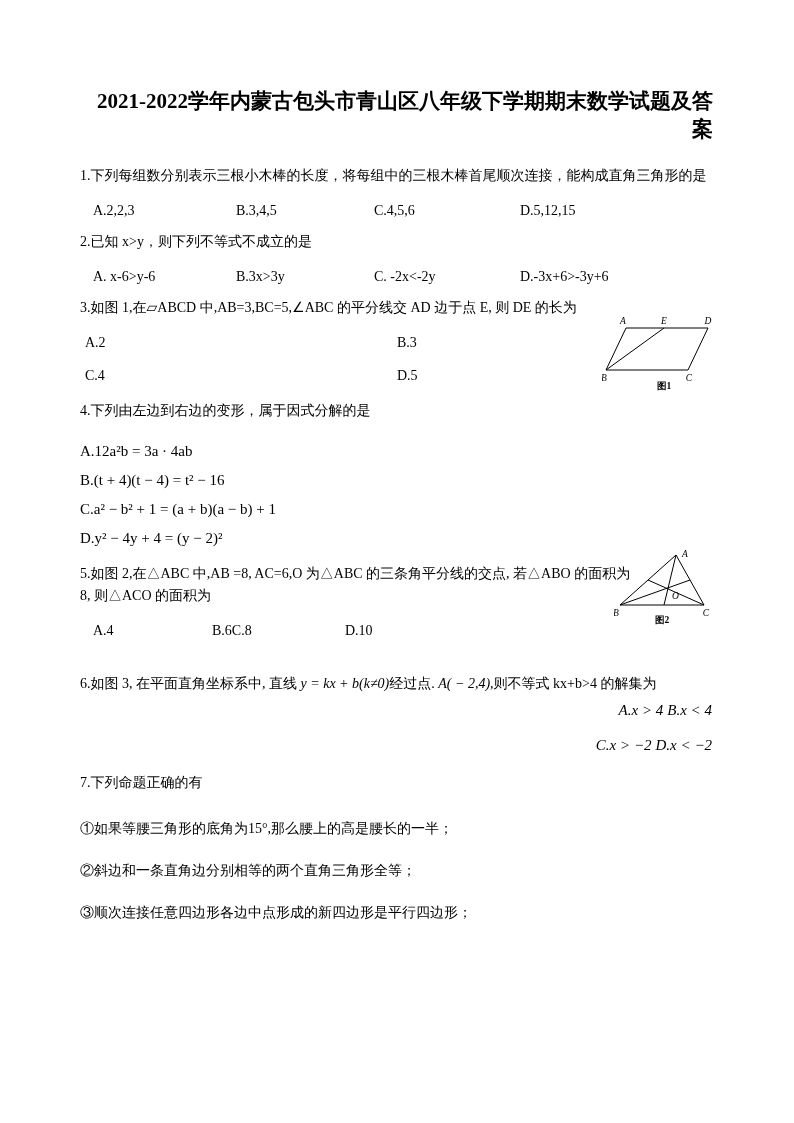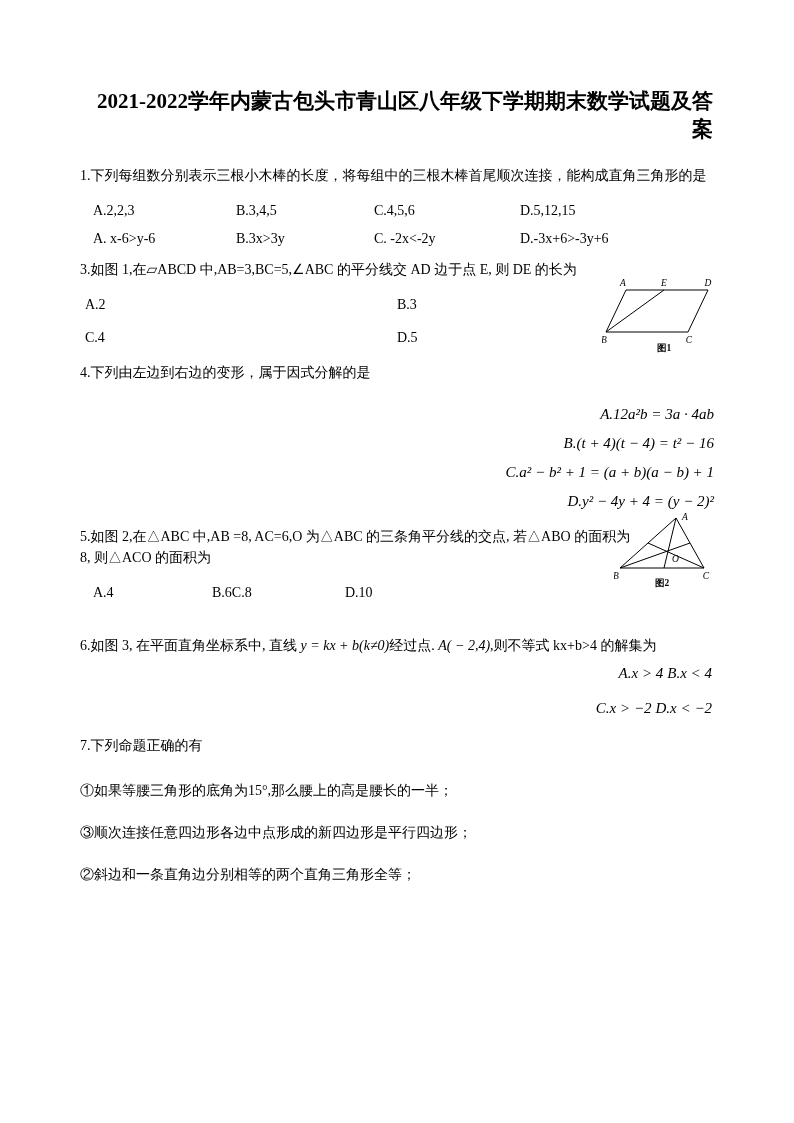--- a/index.html
+++ b/index.html
@@ -19,21 +19,21 @@
   .opts-row{display:flex;font-size:14px;margin:0 0 12px 8px;padding-left:5px}
   .oa{width:143px}
   .ob{width:138px}
   .oc{width:146px}
   .opts-grid{
     display:grid;grid-template-columns:312px 1fr;row-gap:17px;
     font-size:14px;padding-left:5px;margin:16px 0 16px 0;width:480px;
   }
   .math-block{margin:0 0 6px 0}
   .mline{
-    font-style:italic;font-size:15px;text-align:right;line-height:29px;
+    font-size:15px;text-align:left;line-height:29px;
   }
   .q5{margin-top:10px}
   .stem-narrow{width:552px}
   .q5row .w1{width:119px}
   .pair{width:133px;display:inline-flex}
   .q5row{margin-bottom:30px}
   .q6{margin-top:34px}
   .q6 .stem{margin-bottom:8px}
   .q6line{text-align:right;font-size:15px;margin:0 0 18px 0}
   .q6line .opt6{font-style:italic;padding:0 2px}
@@ -61,20 +61,21 @@
     <p class="stem">1.下列每组数分别表示三根小木棒的长度，将每组中的三根木棒首尾顺次连接，能构成直角三角形的是</p>
     <div class="opts-row">
       <span class="oa">A.2,2,3</span>
       <span class="ob">B.3,4,5</span>
       <span class="oc">C.4,5,6</span>
       <span>D.5,12,15</span>
     </div>
   </section>
 
   <section class="q q2">
+    <p class="stem">2.已知 x&gt;y，则下列不等式不成立的是</p>
     <div class="opts-row">
       <span class="oa">A. x-6&gt;y-6</span>
       <span class="ob">B.3x&gt;3y</span>
       <span class="oc">C. -2x&lt;-2y</span>
       <span>D.-3x+6&gt;-3y+6</span>
     </div>
   </section>
 
   <section class="q q3">
     <p class="stem">3.如图 1,在▱ABCD 中,AB=3,BC=5,∠ABC 的平分线交 AD 边于点 E, 则 DE 的长为</p>
@@ -131,17 +132,17 @@
 
   <section class="q q6">
     <p class="stem"><span>6.如图 3, 在平面直角坐标系中, 直线 </span><span class="m">y = kx + b(k≠0)</span><span>经过点. </span><span class="m">A( − 2,4)</span><span>,则不等式 kx+b&gt;4 的解集为</span></p>
     <p class="q6line"><span class="opt6">A.x &gt; 4</span><span class="opt6">B.x &lt; 4</span></p>
     <p class="q6line"><span class="opt6">C.x &gt; −2</span><span class="opt6">D.x &lt; −2</span></p>
   </section>
 
   <section class="q q7">
     <p class="stem">7.下列命题正确的有</p>
     <p class="stmt">①如果等腰三角形的底角为15°,那么腰上的高是腰长的一半；</p>
+    <p class="stmt">②斜边和一条直角边分别相等的两个直角三角形全等；</p>
     <p class="stmt">③顺次连接任意四边形各边中点形成的新四边形是平行四边形；</p>
-    <p class="stmt">②斜边和一条直角边分别相等的两个直角三角形全等；</p>
   </section>
 
 </div>
 
 </body></html>

